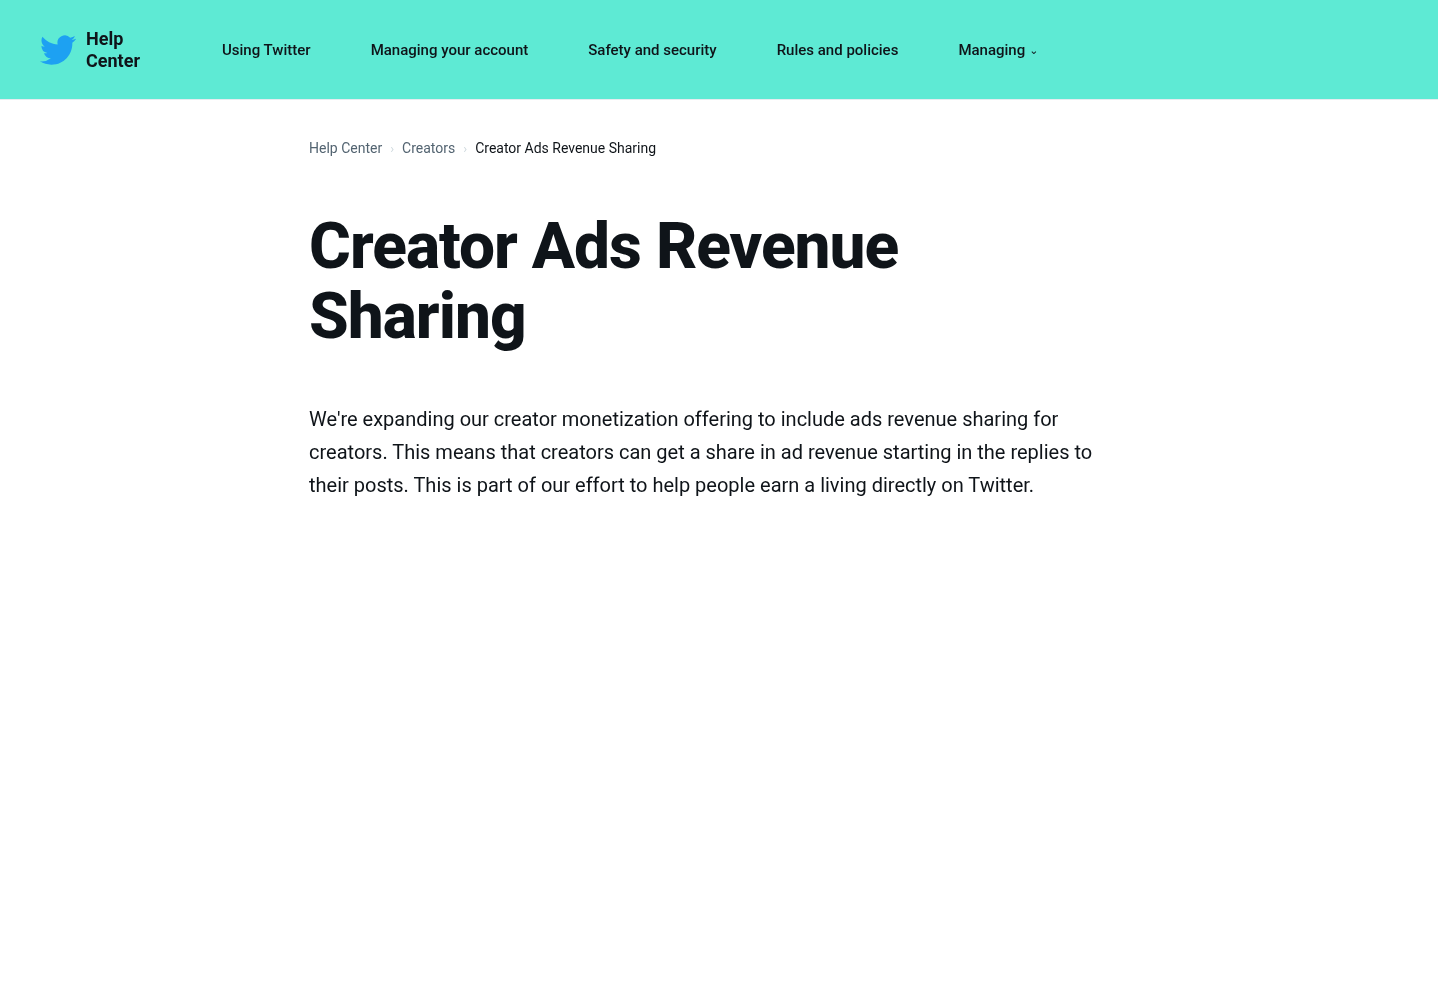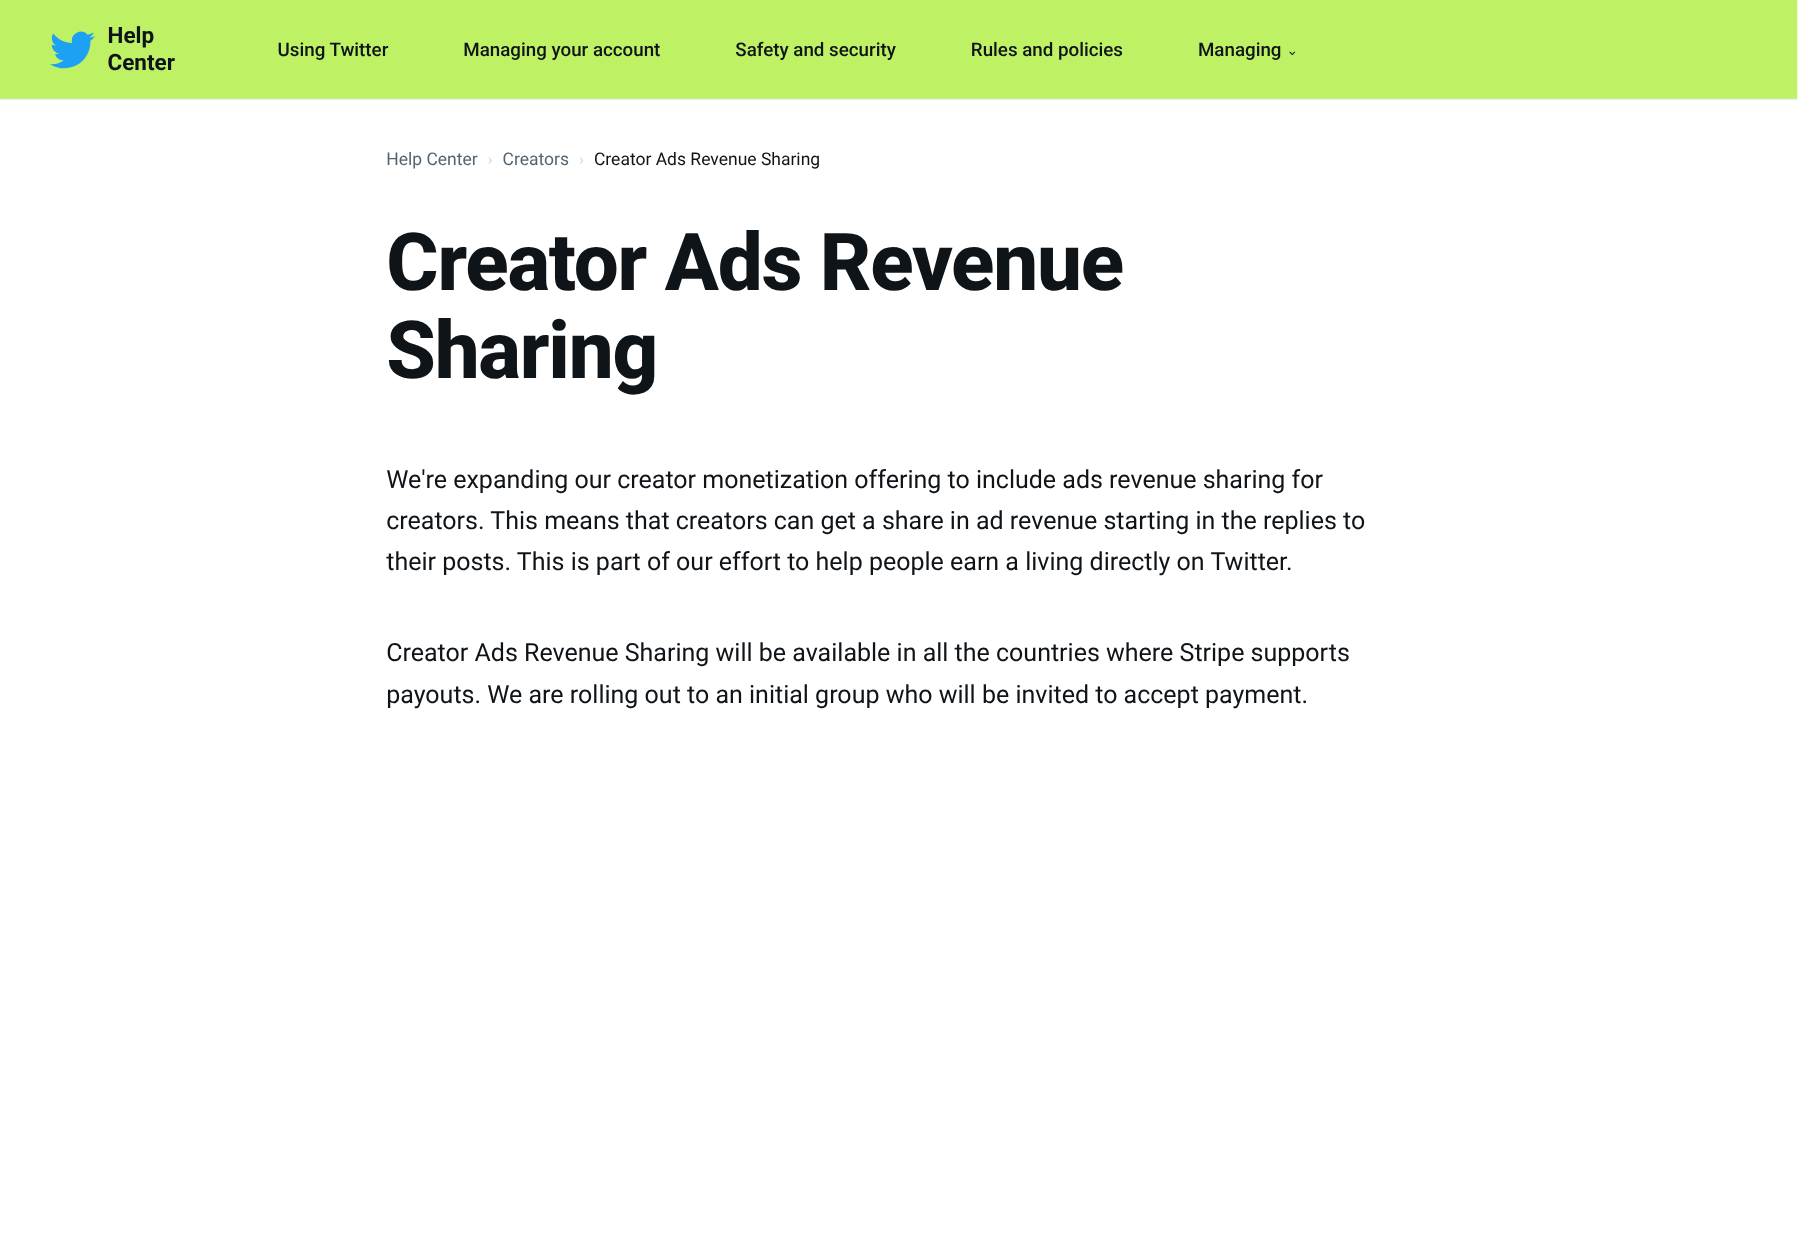--- a/index.html
+++ b/index.html
@@ -13,23 +13,23 @@
       background: #ffffff;
       color: #0f1419;
       font-size: 16px;
     }
 
     
     header {
       display: flex;
       align-items: center;
       padding: 0 40px;
-      height: 80px;
+      height: 100px;
       border-bottom: 1px solid #e6ecf0;
-      background: #bef264;
+      background: #5eead4;
       position: sticky;
       top: 0;
       z-index: 100;
     }
 
     .logo-area {
       display: flex;
       align-items: center;
       gap: 10px;
       text-decoration: none;
@@ -113,21 +113,21 @@
       margin: 0 auto;
       padding: 0 40px;
     }
 
     
     .breadcrumb {
       display: flex;
       align-items: center;
       gap: 8px;
       margin-top: 40px;
-      margin-bottom: 40px;
+      margin-bottom: 56px;
       font-size: 14px;
       color: #536471;
     }
 
     .breadcrumb-link {
       color: #536471;
       text-decoration: none;
       cursor: pointer;
     }
 
@@ -212,17 +212,14 @@
     <span class="breadcrumb-current">Creator Ads Revenue Sharing</span>
   </nav>
 
   <h1 class="page-title">Creator Ads Revenue Sharing</h1>
 
   <div class="content-section">
     <p class="content-paragraph">We're expanding our creator monetization offering to include ads revenue sharing for creators. This means that creators can get a share in ad revenue starting in the replies to their posts. This is part of our effort to help people earn a living directly on Twitter.</p>
   </div>
 
 
-  <div class="content-section">
-    <p class="content-paragraph">Creator Ads Revenue Sharing will be available in all the countries where Stripe supports payouts. We are rolling out to an initial group who will be invited to accept payment.</p>
-  </div>
 
 </main>
 
 </body></html>

